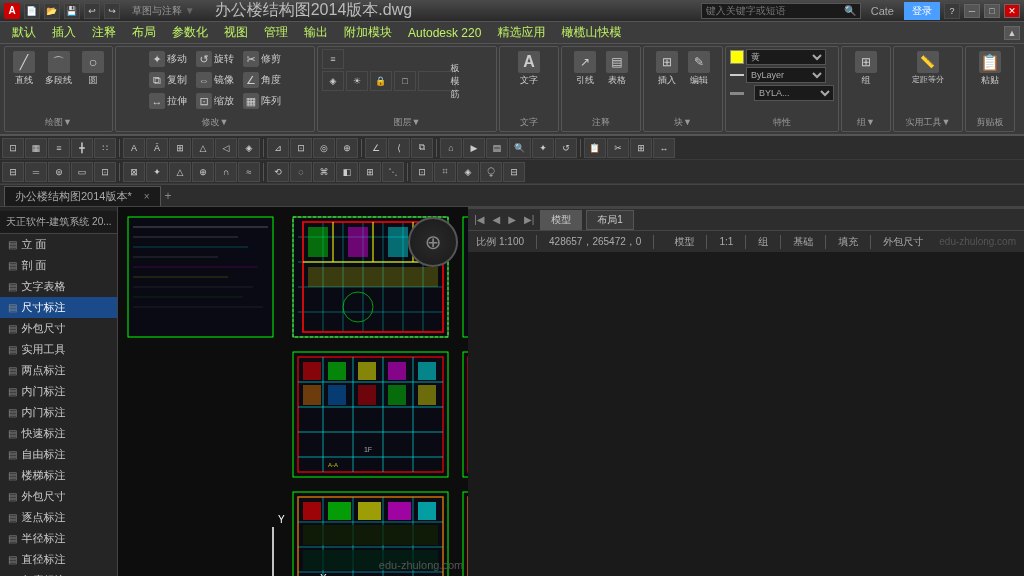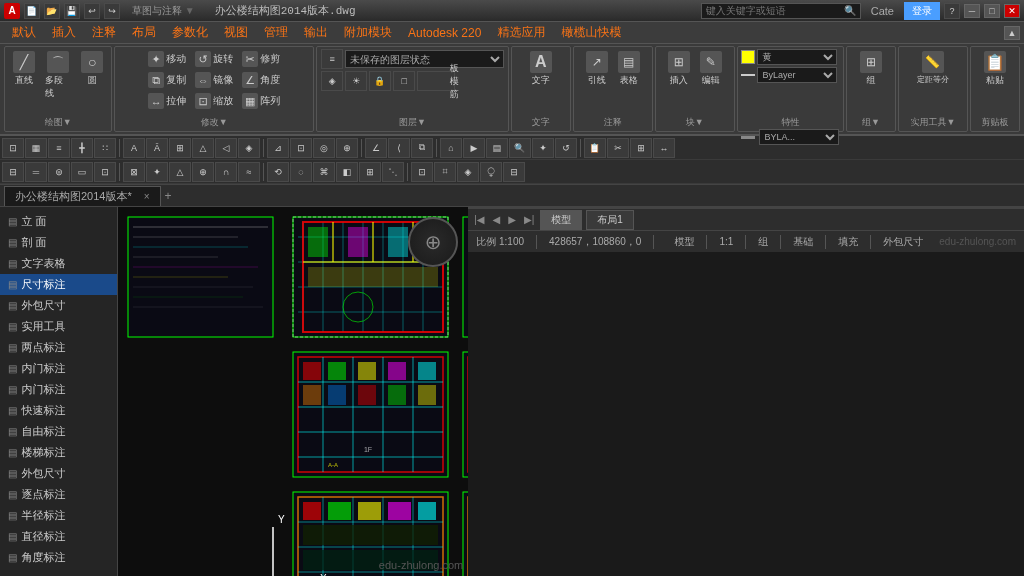--- a/index.html
+++ b/index.html
@@ -18,21 +18,21 @@
     .win-btn { width: 16px; height: 14px; border: 1px solid #666; background: #555; font-size: 9px; display: flex; align-items: center; justify-content: center; color: #ccc; cursor: pointer; }
 
     
     #menu-bar {
       height: 22px;
       background: #3c3c3c;
       display: flex; align-items: center;
       padding: 0 4px;
       border-bottom: 1px solid #555;
     }
-    .menu-item { padding: 2px 8px; font-size: 12px; color: #f97316; cursor: pointer; }
+    .menu-item { padding: 2px 8px; font-size: 12px; color: #bef264; cursor: pointer; }
 
     
     #ribbon {
       background: #3a3a3a;
       border-bottom: 2px solid #555;
     }
     #ribbon-content {
       height: 68px;
       background: #3a3a3a;
       display: flex; align-items: stretch;
@@ -223,21 +223,21 @@
 
       <div class="tb-btn" style="width:16px;height:16px;font-size:9px;">📄</div>
       <div class="tb-btn" style="width:16px;height:16px;font-size:9px;">📂</div>
       <div class="tb-btn" style="width:16px;height:16px;font-size:9px;">💾</div>
       <div class="tb-btn" style="width:16px;height:16px;font-size:9px;">↩</div>
       <div class="tb-btn" style="width:16px;height:16px;font-size:9px;">↪</div>
       <div style="padding: 0 8px; font-size: 10px; color: #999;">
         <span>草图与注释</span>
         <span style="color:#666;">▼</span>
       </div>
-      <div style="font-size: 11px; color: #bbb; padding: 0 8px; font-family: Liberation Mono, monospace;">办公楼结构图2014版本.dwg</div>
+      <div style="font-size: 16px; color: #bbb; padding: 0 8px;">办公楼结构图2014版本.dwg</div>
     </div>
     <div id="top-right">
       <div style="position:relative; display:flex; align-items:center;">
         <input type="text" style="background: rgb(26, 26, 26); border: 1px solid rgb(85, 85, 85); color: rgb(170, 170, 170); padding: 1px 20px 1px 4px; font-size: 10px; width: 160px; height: 16px;" placeholder="键入关键字或短语">
         <span style="position:absolute;right:4px;color:#888;font-size:10px;">🔍</span>
       </div>
       <div style="font-size:11px;color:#aaa;padding:0 6px;">Cate</div>
       <button class="signin-btn">登录</button>
       <div class="tb-btn" style="width:16px;height:16px;font-size:9px;">?</div>
       <div class="win-btn">─</div>
@@ -329,23 +329,20 @@
             </div>
           </div>
         </div>
         <span class="ribbon-group-label">修改▼</span>
       </div>
 
       <div class="ribbon-group" style="min-width:180px;">
         <div style="display:flex; flex-direction:column; gap:2px; margin-bottom:12px; width:100%;">
           <div style="display:flex; align-items:center; gap:2px;">
             <div class="tb-btn" style="font-size:9px;">≡</div>
-            <select class="layer-combo">
-              <option>未保存的图层状态</option>
-            </select>
           </div>
           <div style="display:flex; gap:2px;">
             <div class="tb-btn" style="font-size:9px;">◈</div>
             <div class="tb-btn" style="font-size:9px;">☀</div>
             <div class="tb-btn" style="font-size:9px;">🔒</div>
             <div class="tb-btn" style="font-size:9px;">□</div>
             <div class="tb-btn" style="font-size:9px;width:30px;padding-left:36px;">板模筋</div>
           </div>
         </div>
         <span class="ribbon-group-label">图层▼</span>
@@ -396,21 +393,21 @@
             <select class="prop-combo">
               <option>黄</option>
             </select>
           </div>
           <div style="display:flex; align-items:center; gap:2px;">
             <div style="width:14px;height:2px;background:#ccc;"></div>
             <select class="prop-combo">
               <option>ByLayer</option>
             </select>
           </div>
-          <div style="display:flex; align-items:center; gap:4px;margin-top:44px;">
+          <div style="display:flex; align-items:center; gap:10px;">
             <div style="width:14px;height:3px;background:#888;"></div>
             <select class="prop-combo">
               <option>BYLA...</option>
             </select>
           </div>
         </div>
         <span class="ribbon-group-label">特性</span>
       </div>
 
       <div class="ribbon-group" style="min-width:50px;">
@@ -517,20 +514,21 @@
       <span class="doc-tab-close">×</span>
     </div>
     <div style="margin-left:4px;">
       <span style="color:#888;font-size:12px;">+</span>
     </div>
   </div>
 
   <div id="canvas-wrapper">
 
     <div id="sidebar">
+      <div id="sidebar-title">天正软件-建筑系统 20...</div>
 
       <div class="sidebar-item">
         <span class="sidebar-icon">▤</span>
         <span>立  面</span>
       </div>
       <div class="sidebar-item">
         <span class="sidebar-icon">▤</span>
         <span>剖  面</span>
       </div>
       <div class="sidebar-item">
@@ -885,21 +883,21 @@
         <div class="nav-arrow">▶</div>
         <div class="nav-arrow">▶|</div>
         <div class="layout-tab active">模型</div>
         <div class="layout-tab">布局1</div>
         <div style="flex:1;"></div>
       </div>
 
       <div id="status-bar">
         <div class="status-item">比例 1:100</div>
         <div class="status-sep"></div>
-        <div class="status-item">428657，108860，0</div>
+        <div class="status-item">428657，265472，0</div>
         <div class="status-sep"></div>
         <div style="flex:1;"></div>
         <div class="status-item">模型</div>
         <div class="status-sep"></div>
         <div class="status-item">1:1</div>
         <div class="status-sep"></div>
         <div class="status-item">组</div>
         <div class="status-sep"></div>
         <div class="status-item">基础</div>
         <div class="status-sep"></div>

